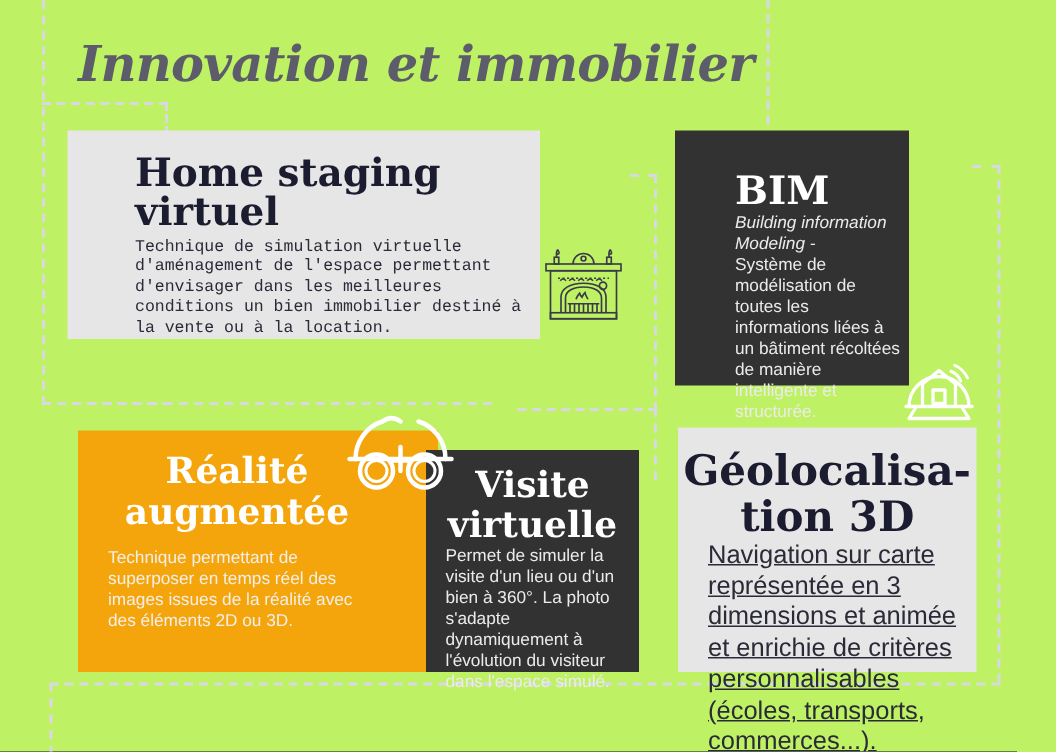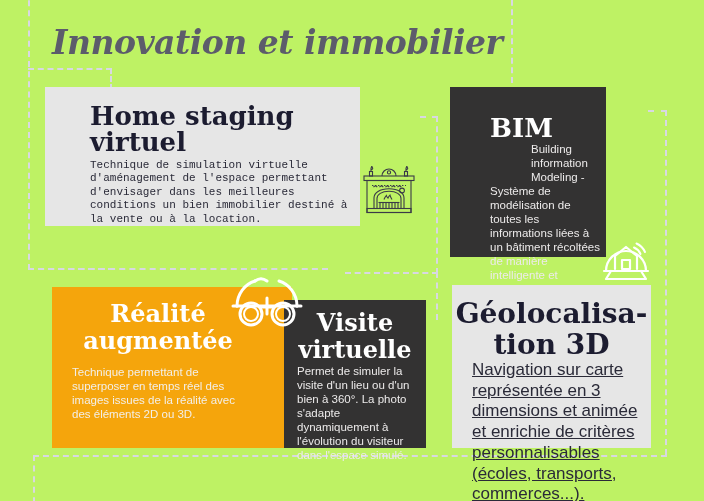--- a/index.html
+++ b/index.html
@@ -112,22 +112,22 @@
   .card-title {
     font-family: "DejaVu Serif", serif;
     font-weight: bold;
     line-height: 1.0;
   }
   .card-body {
     font-family: "Liberation Sans", sans-serif;
     line-height: 1.22;
   }
   .em-line {
+    font-style: italic;
     display: block;
-    margin-left: 41px;
   }
 
   
   #card-home { left: 45px; top: 87px; width: 315px; height: 139px; }
   #card-home .card-title {
     position: absolute; left: 45px; top: 16px;
     font-size: 26px; color: #1c1c30;
   }
   #card-home .card-body {
     position: absolute; left: 45px; top: 72px; width: 260px;

